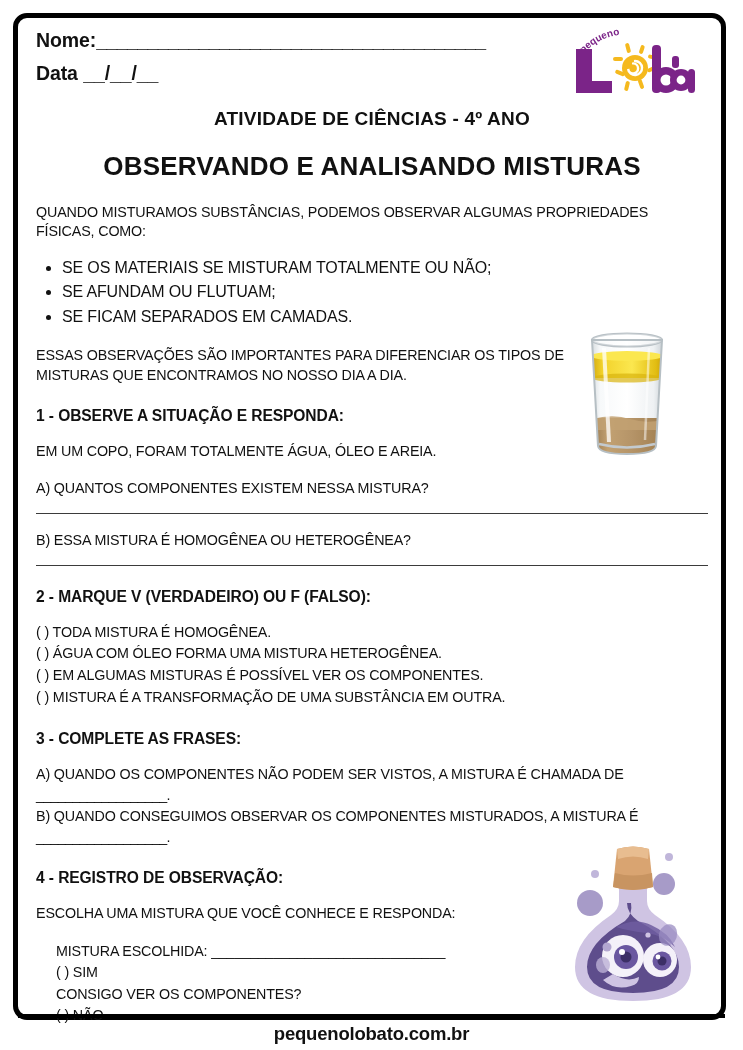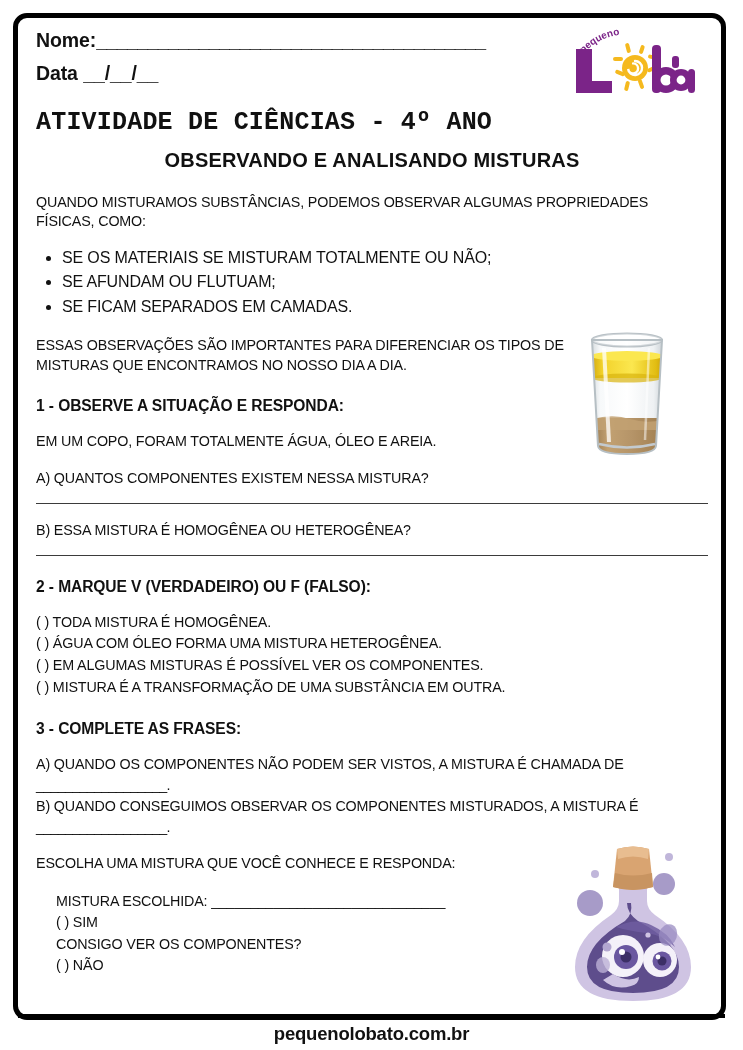--- a/index.html
+++ b/index.html
@@ -64,32 +64,33 @@
   .logo {
     position: absolute;
     right: 10px;
     top: -3px;
     width: 130px;
     height: 72px;
   }
 
   
   .title-main {
-    font-size: 25px;
+    text-align: center;
+    font-size: 19px;
     font-weight: bold;
     letter-spacing: 0.2px;
     margin-top: 12px;
-    font-family: Liberation Mono, monospace;
+    font-family: Liberation Sans, sans-serif;
   }
   .title-sub {
     text-align: center;
-    font-size: 20px;
+    font-size: 26px;
     font-weight: bold;
     letter-spacing: 0.2px;
-    margin-top: 12px;
+    margin-top: 21px;
     font-family: "Liberation Sans", sans-serif;
   }
 
   
   .intro {
     font-size: 14.3px;
     margin-top: 21px;
     line-height: 1.35;
     letter-spacing: -0.15px;
   }
@@ -275,20 +276,21 @@
       <div>( ) EM ALGUMAS MISTURAS É POSSÍVEL VER OS COMPONENTES.</div>
       <div>( ) MISTURA É A TRANSFORMAÇÃO DE UMA SUBSTÂNCIA EM OUTRA.</div>
     </div>
 
     <div class="sec-title">3 - COMPLETE AS FRASES:</div>
     <div class="q">A) QUANDO OS COMPONENTES NÃO PODEM SER VISTOS, A MISTURA É CHAMADA DE</div>
     <div class="fill-line fill-blank">__________________.</div>
     <div class="fill-line">B) QUANDO CONSEGUIMOS OBSERVAR OS COMPONENTES MISTURADOS, A MISTURA É</div>
     <div class="fill-line fill-blank">__________________.</div>
 
+    <div class="sec-title">4 - REGISTRO DE OBSERVAÇÃO:</div>
     <div class="q">ESCOLHA UMA MISTURA QUE VOCÊ CONHECE E RESPONDA:</div>
     <div class="obs-block">
       <div>MISTURA ESCOLHIDA: ______________________________</div>
       <div>( ) SIM</div>
       <div>CONSIGO VER OS COMPONENTES?</div>
       <div>( ) NÃO</div>
     </div>
 
   </div>
 

